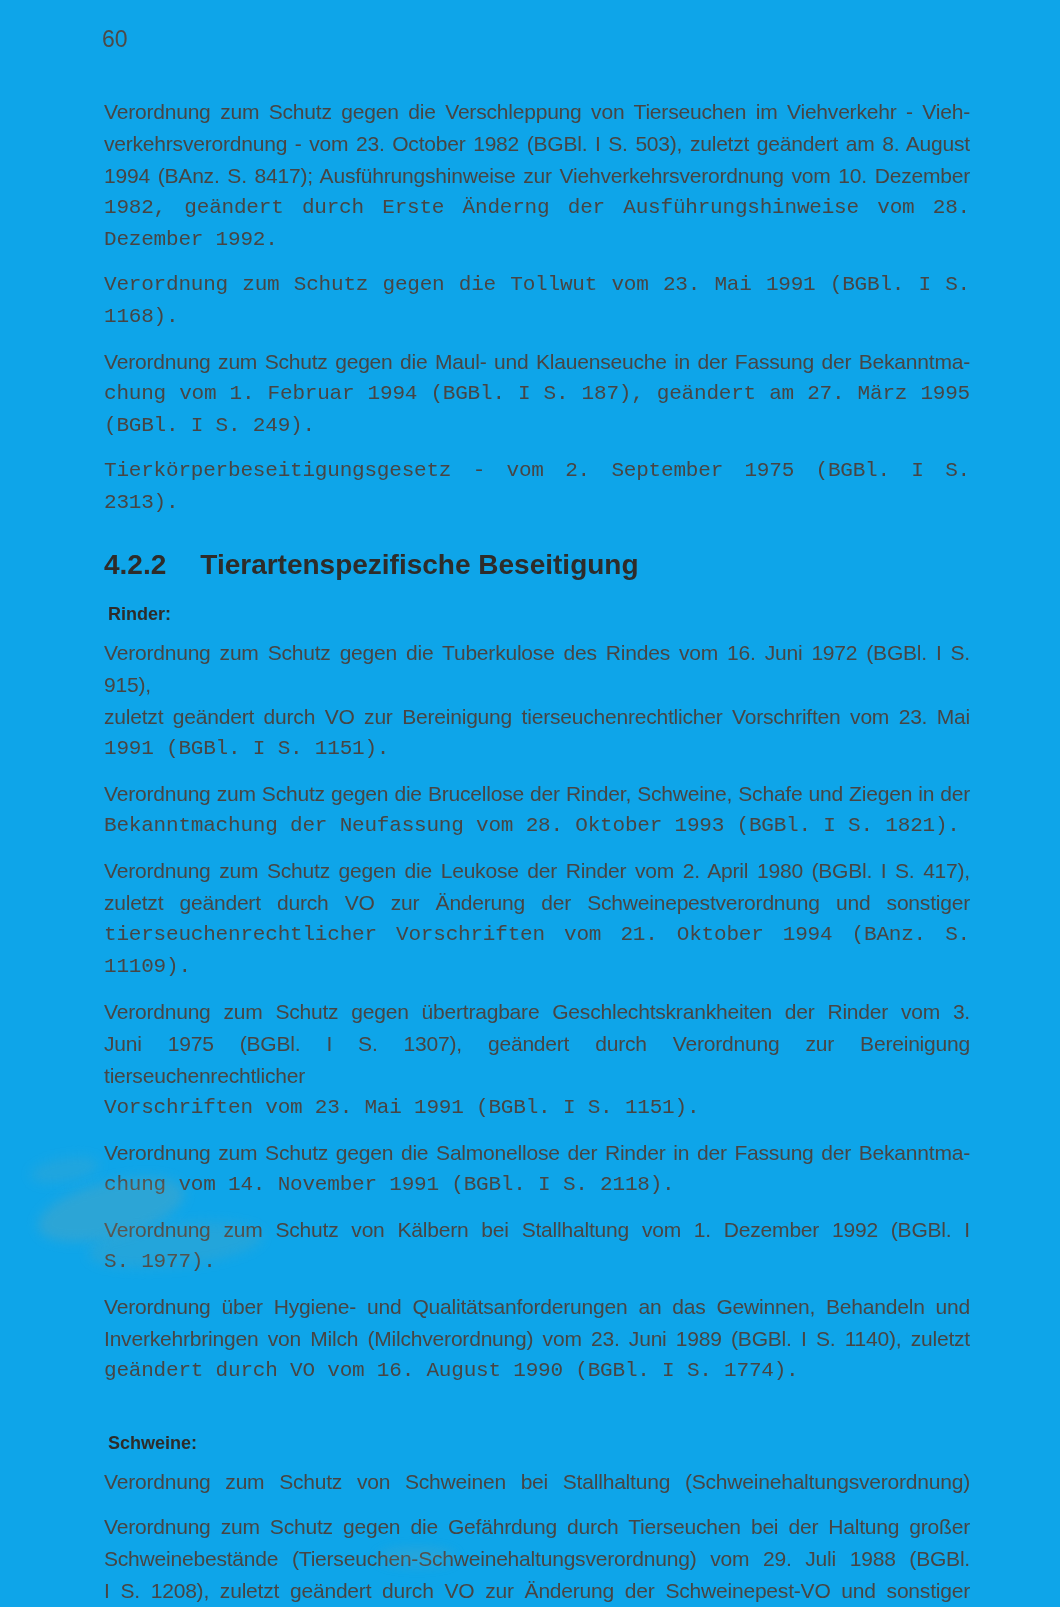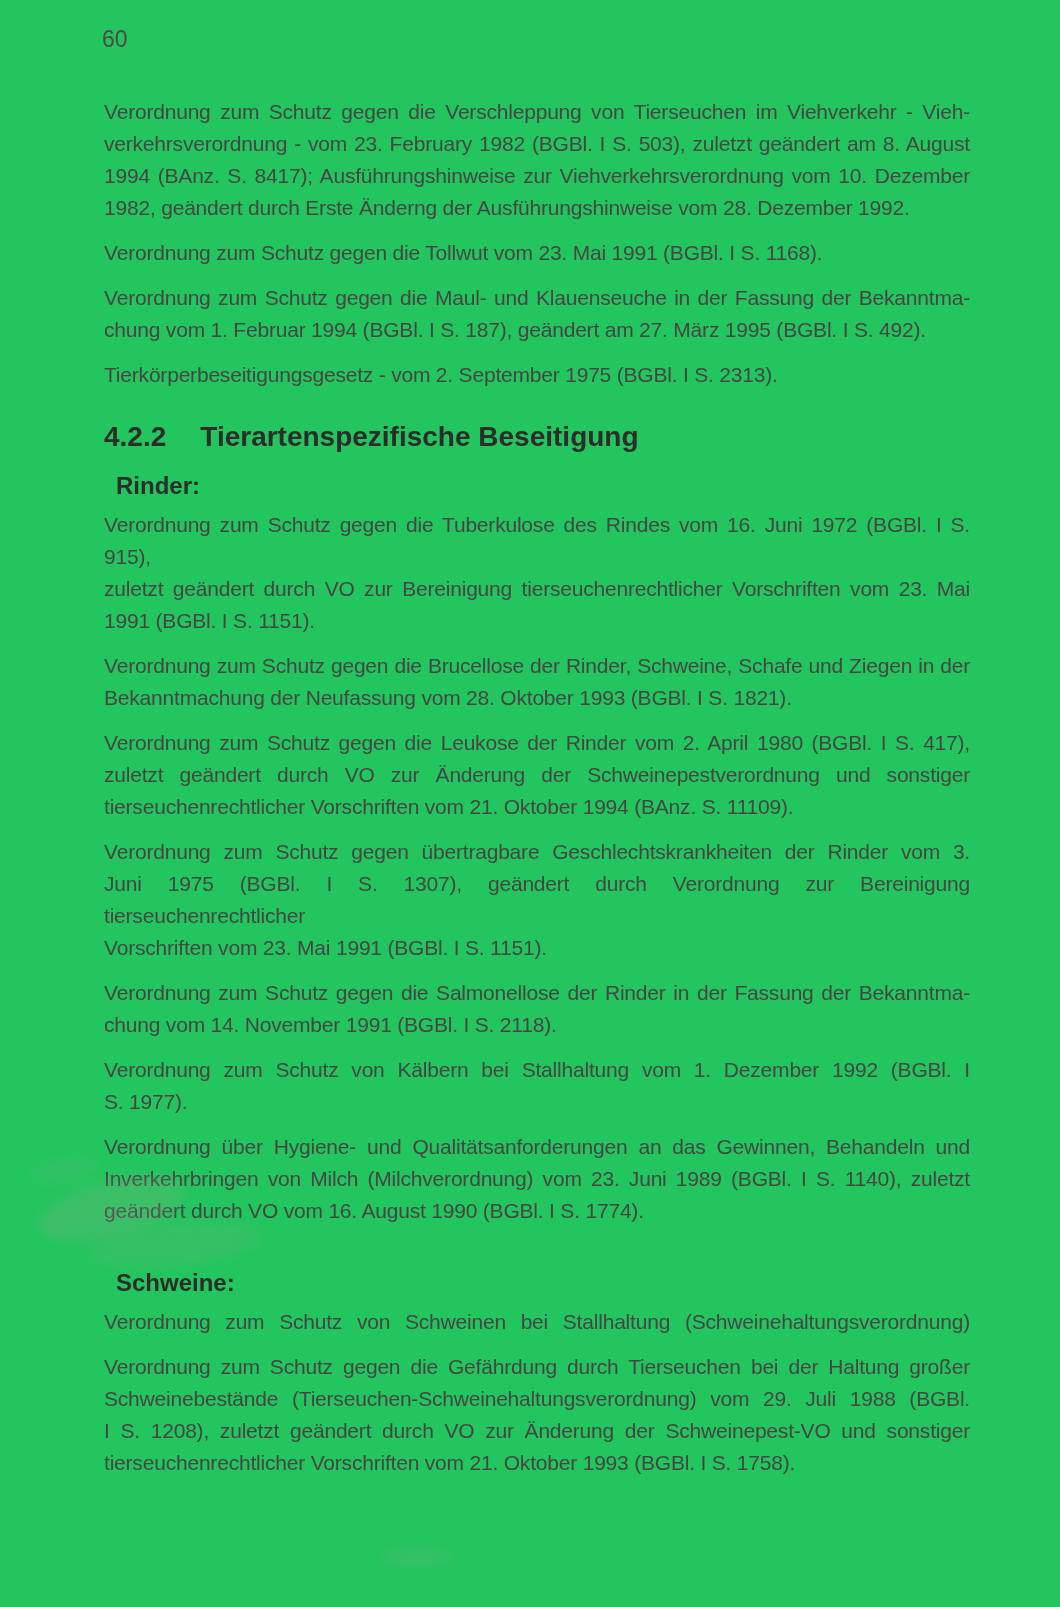--- a/index.html
+++ b/index.html
@@ -1,20 +1,20 @@
 <!DOCTYPE html>
 <html><head>
 <meta charset="utf-8">
 <style>
   html, body { margin: 0; padding: 0; }
   .page {
     position: relative;
     width: 1060px;
     height: 1607px;
-    background: #22c55e;
+    background: #0ea5e9;
     font-family: "Liberation Sans", sans-serif;
     color: #474544;
     overflow: hidden;
   }
   .pagenum {
     position: absolute;
     left: 102px;
     top: 26px;
     font-size: 23px;
     color: #4c4a48;
@@ -31,33 +31,34 @@
     line-height: 32px;
     letter-spacing: -0.2px;
   }
   .ln {
     display: block;
     text-align: justify;
     text-align-last: justify;
   }
   .ln.last {
     text-align-last: left;
+    font-family: Liberation Mono, monospace;
   }
   h2.heading {
     display: flex;
     gap: 34px;
     margin: 30px 0 17px 0;
     font-size: 28px;
     line-height: 32px;
     color: #2e2c2a;
     font-weight: bold;
   }
   h3.subheading {
-    margin: 0 0 7px 12px;
-    font-size: 24px;
+    margin: 0 0 7px 4px;
+    font-size: 18px;
     line-height: 32px;
     color: #2e2c2a;
     font-weight: bold;
   }
   h3.subheading.spaced {
     margin-top: 40px;
   }
   .smudge {
     position: absolute;
     border-radius: 50%;
@@ -73,32 +74,32 @@
 <body>
 
 <div class="page">
 
   <div class="pagenum">60</div>
 
   <main class="content">
 
     <p class="block">
       <span class="ln">Verordnung zum Schutz gegen die Verschleppung von Tierseuchen im Viehverkehr - Vieh-</span>
-      <span class="ln">verkehrsverordnung - vom 23. February 1982 (BGBl. I S. 503), zuletzt geändert am 8. August</span>
+      <span class="ln">verkehrsverordnung - vom 23. October 1982 (BGBl. I S. 503), zuletzt geändert am 8. August</span>
       <span class="ln">1994 (BAnz. S. 8417); Ausführungshinweise zur Viehverkehrsverordnung vom 10. Dezember</span>
       <span class="ln last">1982, geändert durch Erste Änderng der Ausführungshinweise vom 28. Dezember 1992.</span>
     </p>
 
     <p class="block">
       <span class="ln last">Verordnung zum Schutz gegen die Tollwut vom 23. Mai 1991 (BGBl. I S. 1168).</span>
     </p>
 
     <p class="block">
       <span class="ln">Verordnung zum Schutz gegen die Maul- und Klauenseuche in der Fassung der Bekanntma-</span>
-      <span class="ln last">chung vom 1. Februar 1994 (BGBl. I S. 187), geändert am 27. März 1995 (BGBl. I S. 492).</span>
+      <span class="ln last">chung vom 1. Februar 1994 (BGBl. I S. 187), geändert am 27. März 1995 (BGBl. I S. 249).</span>
     </p>
 
     <p class="block">
       <span class="ln last">Tierkörperbeseitigungsgesetz - vom 2. September 1975 (BGBl. I S. 2313).</span>
     </p>
 
     <h2 class="heading">
       <span>4.2.2</span>
       <span>Tierartenspezifische Beseitigung</span>
     </h2>

